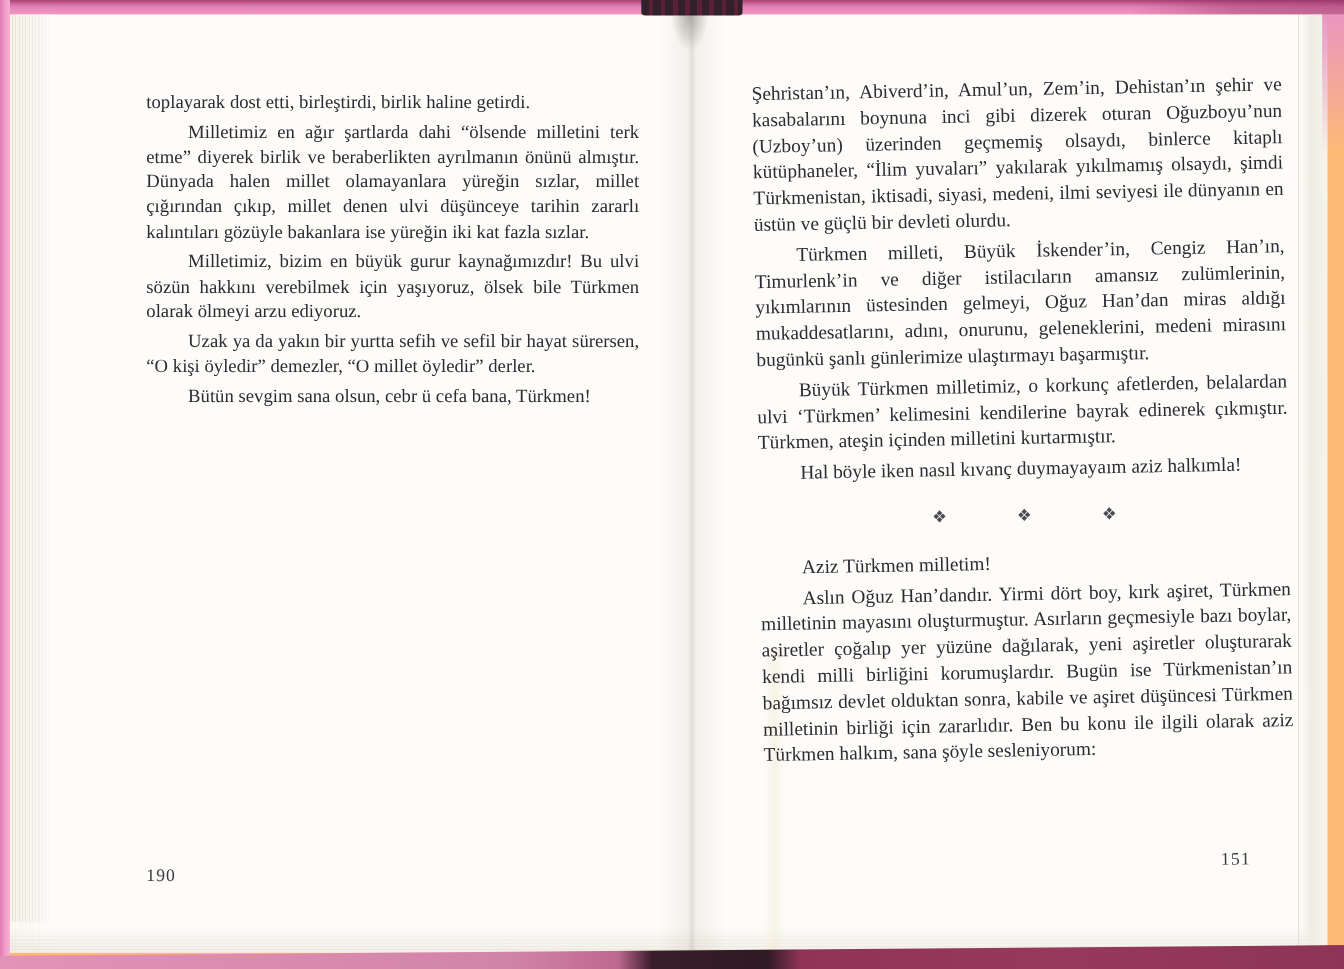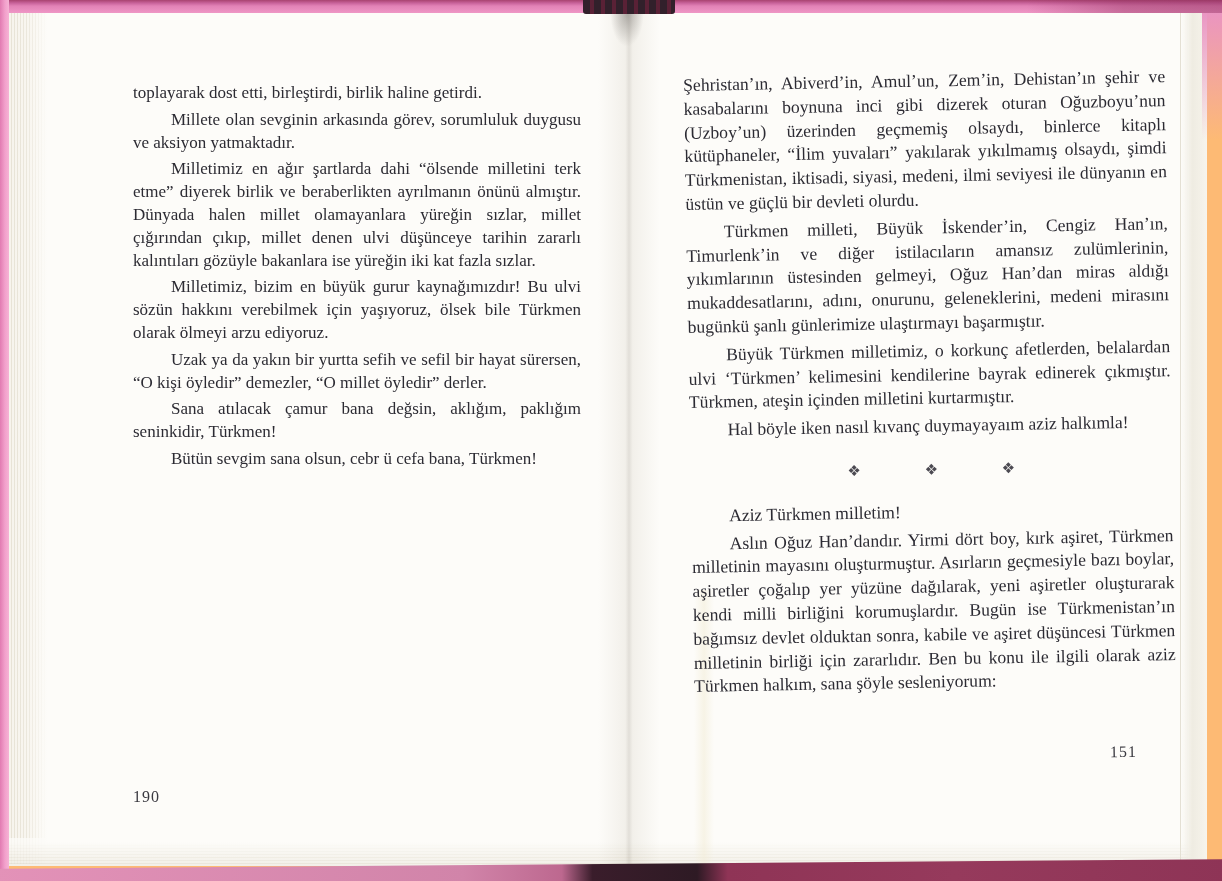--- a/index.html
+++ b/index.html
@@ -52,21 +52,21 @@
   .textcol{position:absolute;color:#2c2b33;z-index:4;}
   .textcol-left{left:133px;top:82px;width:448px;font-size:17px;line-height:22.8px;}
   .textcol-right{left:683px;top:74px;width:482px;font-size:17.6px;line-height:23.8px;
     transform:rotate(-1.05deg);transform-origin:0 0;}
   .para{margin:0 0 4px 0;text-align:justify;}
   .para.ind{text-indent:38px;}
   .ornament{ text-align:center;font-size:15px;color:#4c4a52;letter-spacing:30px;
     padding-left:30px;margin:20px 0 18px 0;}
   .pagenum{position:absolute;font-size:16px;color:#3a3940;z-index:4;letter-spacing:1px;}
   .pagenum-left{left:133px;top:788px;}
-  .pagenum-right{left:1110px;top:743px;transform:rotate(-1deg);font-family:Liberation Serif, serif;}
+  .pagenum-right{left:1110px;top:773px;transform:rotate(-1deg);font-family:Liberation Serif, serif;}
 </style>
 </head>
 <body>
 
 <div class="scene">
 
   <div class="pages"></div>
 
   <div class="stack-left"></div>
   <div class="stack-bottom"></div>
@@ -76,25 +76,23 @@
   <div class="crease-right"></div>
 
   <div class="cover-top"></div>
   <div class="ribbon-top"></div>
   <div class="cover-left"></div>
   <div class="cover-bottom"></div>
   <div class="cover-right-top"></div>
 
   <div class="textcol textcol-left">
       <p class="para">toplayarak dost etti, birleştirdi, birlik haline getirdi.</p>
-      <p class="para ind">Millete olan sevginin arkasında görev, sorumluluk duygusu ve aksiyon yatmaktadır.</p>
       <p class="para ind">Milletimiz en ağır şartlarda dahi “ölsende milletini terk etme” diyerek birlik ve beraberlikten ayrılmanın önünü almıştır. Dünyada halen millet olamayanlara yüreğin sızlar, millet çığırından çıkıp, millet denen ulvi düşünceye tarihin zararlı kalıntıları gözüyle bakanlara ise yüreğin iki kat fazla sızlar.</p>
       <p class="para ind">Milletimiz, bizim en büyük gurur kaynağımızdır! Bu ulvi sözün hakkını verebilmek için yaşıyoruz, ölsek bile Türkmen olarak ölmeyi arzu ediyoruz.</p>
       <p class="para ind">Uzak ya da yakın bir yurtta sefih ve sefil bir hayat sürersen, “O kişi öyledir” demezler, “O millet öyledir” derler.</p>
-      <p class="para ind">Sana atılacak çamur bana değsin, aklığım, paklığım seninkidir, Türkmen!</p>
       <p class="para ind">Bütün sevgim sana olsun, cebr ü cefa bana, Türkmen!</p>
     </div>
   <div class="pagenum pagenum-left">190</div>
 
   <div class="textcol textcol-right">
     <div>
         <p class="para">Şehristan’ın, Abiverd’in, Amul’un, Zem’in, Dehistan’ın şehir ve kasabalarını boynuna inci gibi dizerek oturan Oğuzboyu’nun (Uzboy’un) üzerinden geçmemiş olsaydı, binlerce kitaplı kütüphaneler, “İlim yuvaları” yakılarak yıkılmamış olsaydı, şimdi Türkmenistan, iktisadi, siyasi, medeni, ilmi seviyesi ile dünyanın en üstün ve güçlü bir devleti olurdu.</p>
         <p class="para ind">Türkmen milleti, Büyük İskender’in, Cengiz Han’ın, Timurlenk’in ve diğer istilacıların amansız zulümlerinin, yıkımlarının üstesinden gelmeyi, Oğuz Han’dan miras aldığı mukaddesatlarını, adını, onurunu, geleneklerini, medeni mirasını bugünkü şanlı günlerimize ulaştırmayı başarmıştır.</p>
         <p class="para ind">Büyük Türkmen milletimiz, o korkunç afetlerden, belalardan ulvi ‘Türkmen’ kelimesini kendilerine bayrak edinerek çıkmıştır. Türkmen, ateşin içinden milletini kurtarmıştır.</p>
         <p class="para ind">Hal böyle iken nasıl kıvanç duymayayaım aziz halkımla!</p>

